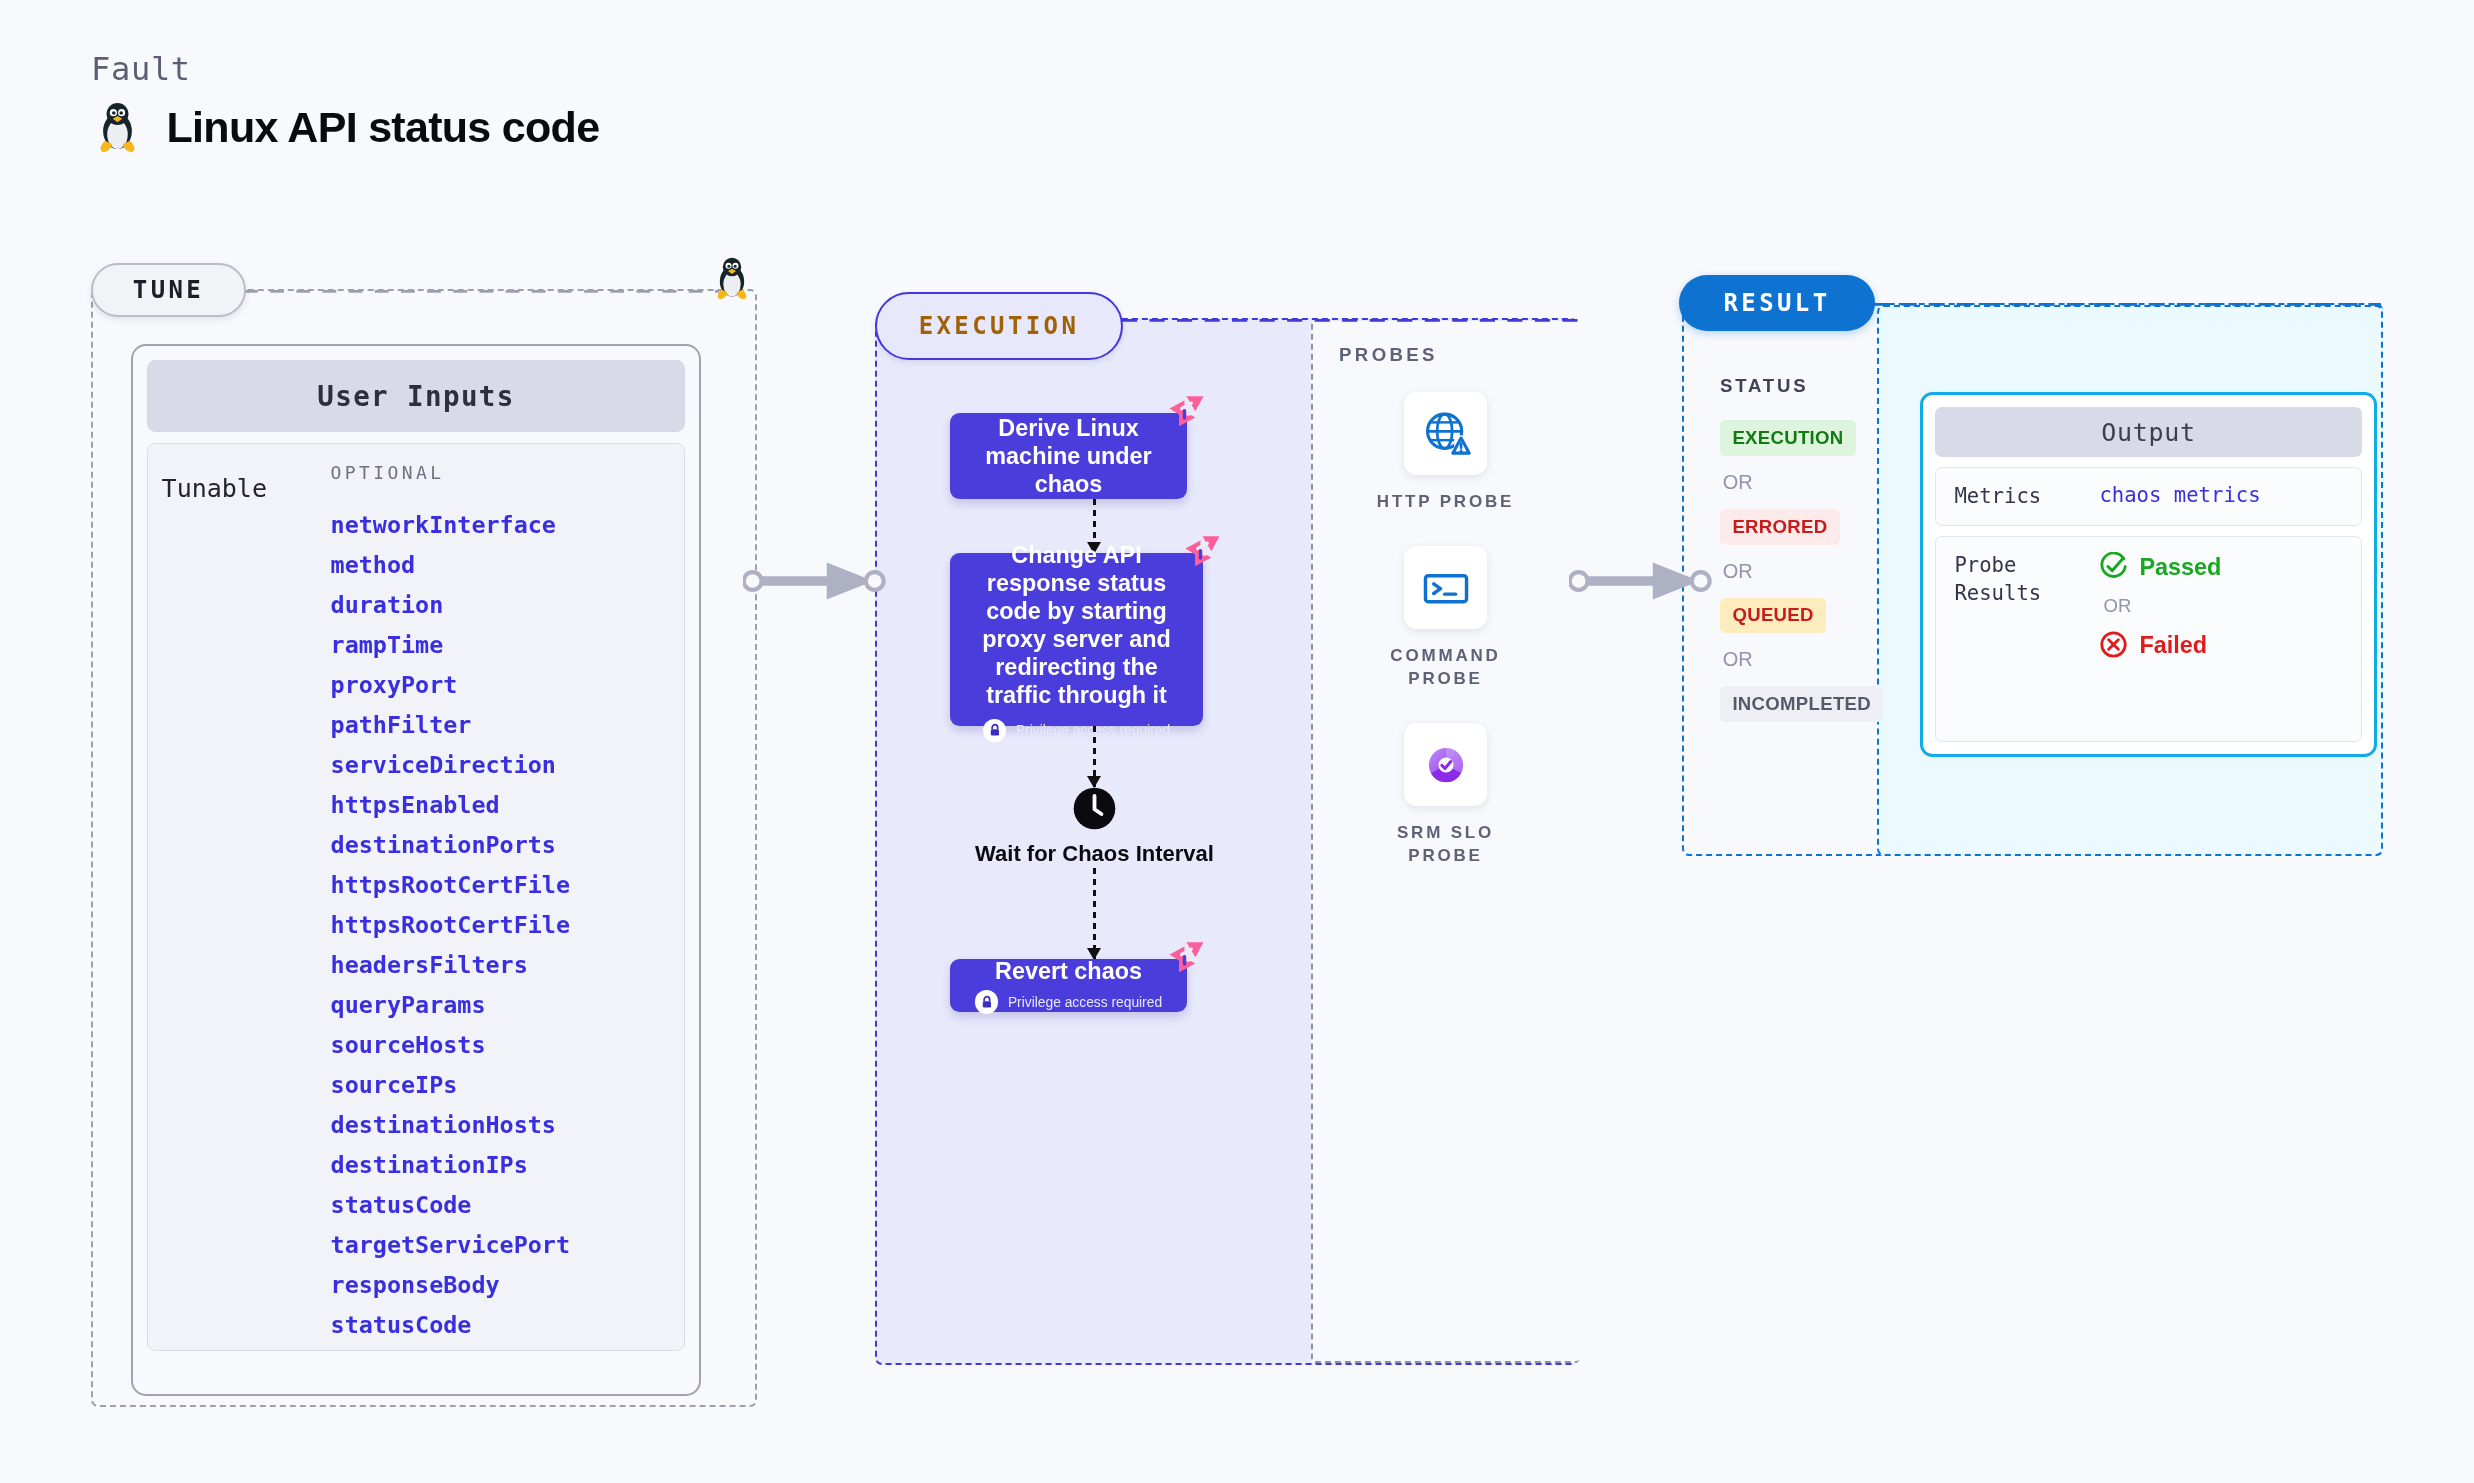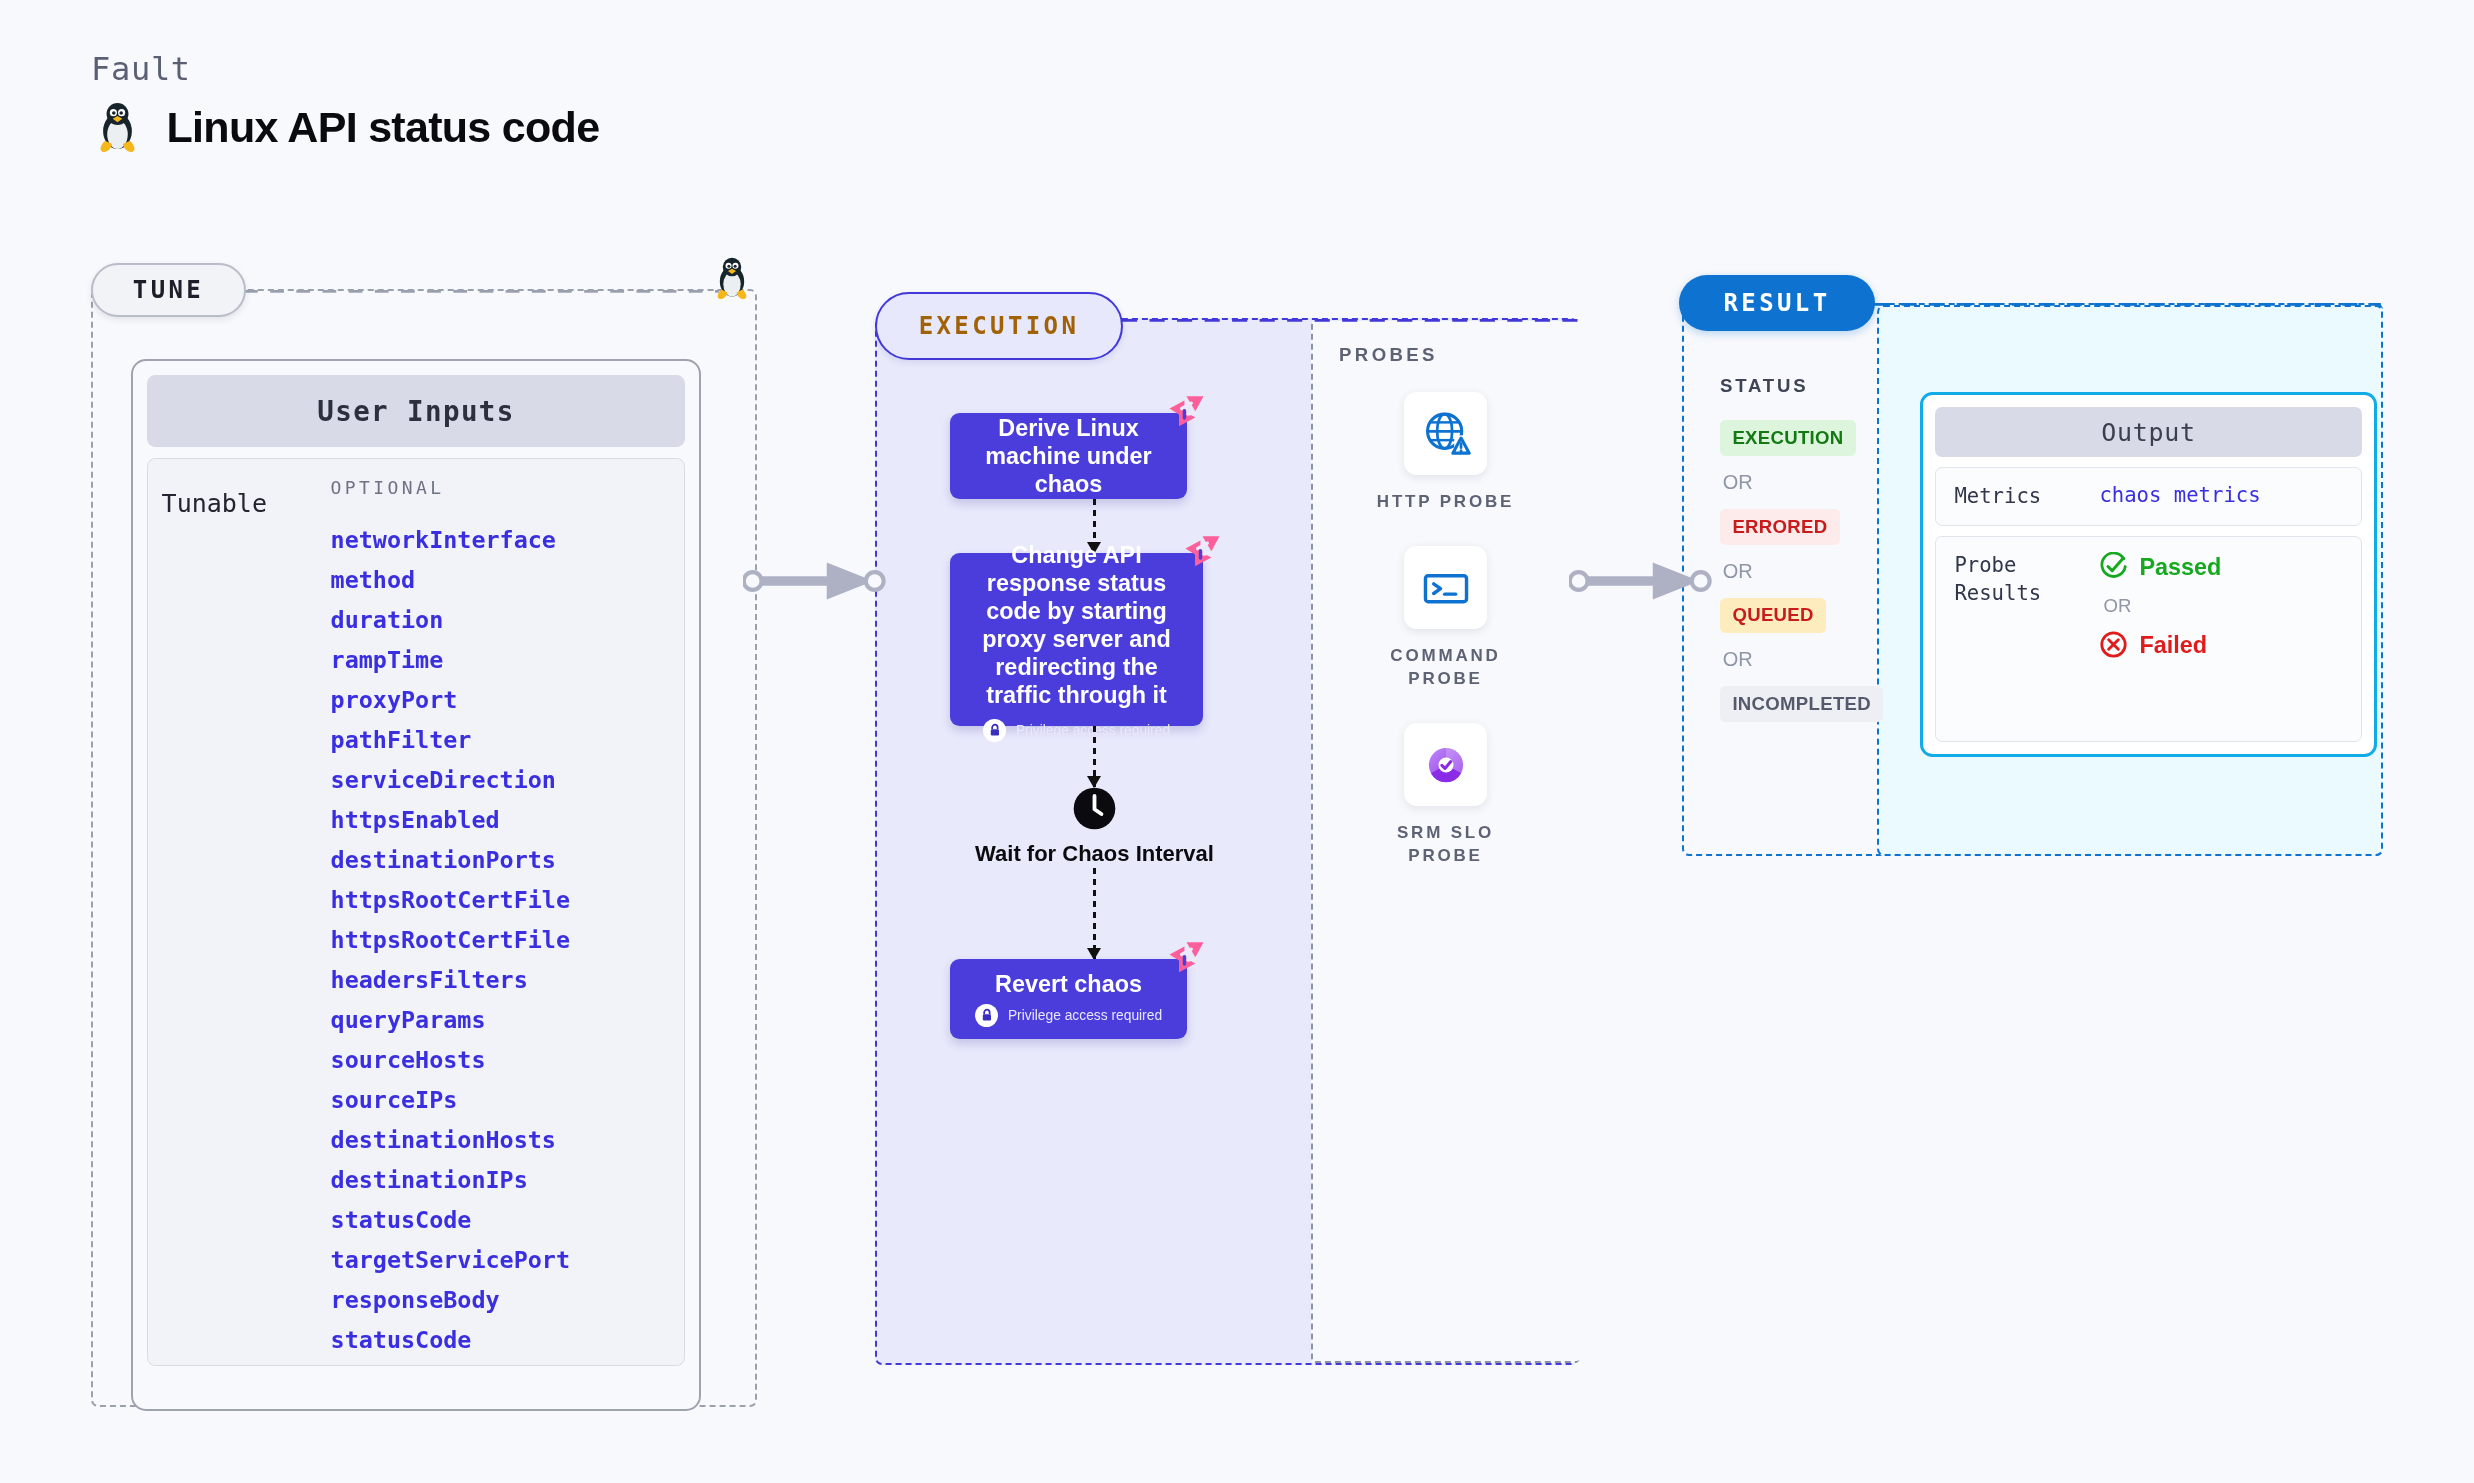--- a/index.html
+++ b/index.html
@@ -69,21 +69,21 @@
     border: 2.8px dashed #0d72d0; border-radius: 6.9px;
   }
   .region-output {
     left: 1877px; top: 305px; width: 506px; height: 551px;
     border: 2.8px dashed #0d72d0; border-radius: 6.9px;
     background: #eafaff;
   }
 
   
   .tune-card {
-    position: absolute; left: 131px; top: 359px; width: 570px; height: 1052px;
+    position: absolute; left: 131px; top: 344px; width: 570px; height: 1052px;
     background: #f8f9fc; border: 2.1px solid #9fa3b0; border-radius: 15px;
     padding: 13.8px;
   }
   .ui-header {
     height: 72px; background: #d8dae8; border-radius: 8.3px;
     display: flex; align-items: center; justify-content: center;
     font-family: "DejaVu Sans Mono", monospace;
     font-size: 27.5px; font-weight: bold; color: #2b2f3e; letter-spacing: 1.4px;
   }
   .tune-body {
@@ -370,21 +370,21 @@
         </svg>
       </span>
       <div class="clock-label">Wait for Chaos Interval</div>
     </div>
 
     <div class="dot-arrow" style="height:91px;">
       <div class="line"></div>
         <div class="head"></div>
     </div>
 
-    <div class="node" style="width:237px; height:80px; padding:11px 13.8px; display:flex; flex-direction:column; align-items:center; justify-content:center;">
+    <div class="node" style="width:237px; height:53px; padding:11px 13.8px; display:flex; flex-direction:column; align-items:center; justify-content:center;">
       <span class="chaos-badge">
         <svg width="37" height="34" viewBox="0 0 54 50">
           <path d="M27 2 L52 2 L40 24 Z" fill="#fd5f9b"></path>
           <path d="M2 20 L24 8 L24 34 Z" fill="#fd5f9b"></path>
           <path d="M16 46 L16 20 L40 33 Z" fill="#fd5f9b"></path>
           <path d="M20 20 L34 12" stroke="#eceafc" stroke-width="5" stroke-linecap="round"></path>
           <path d="M24 23 L24 34" stroke="#4a3ddb" stroke-width="5" stroke-linecap="round"></path>
           <path d="M29 28 L40 26" stroke="#eceafc" stroke-width="5" stroke-linecap="round"></path>
         </svg>
       </span>

